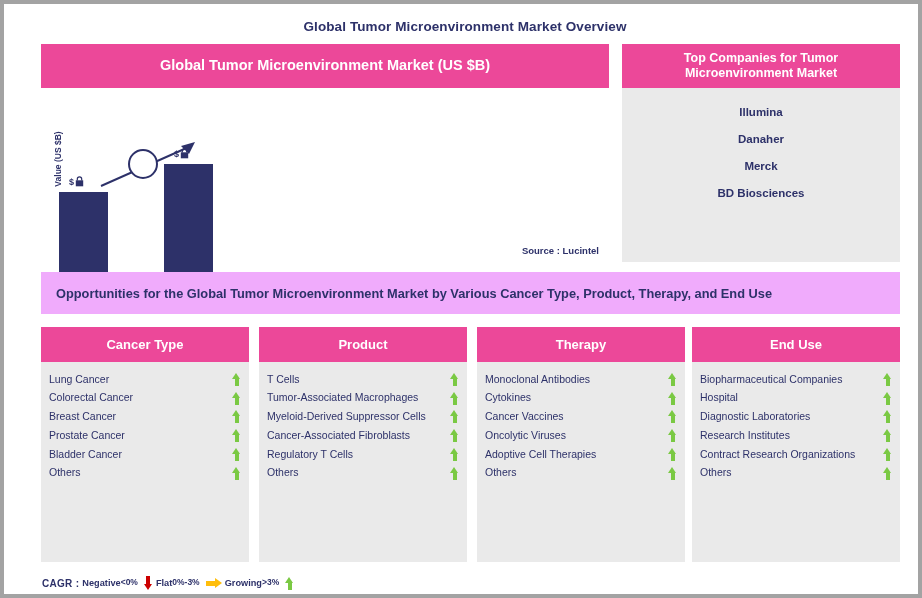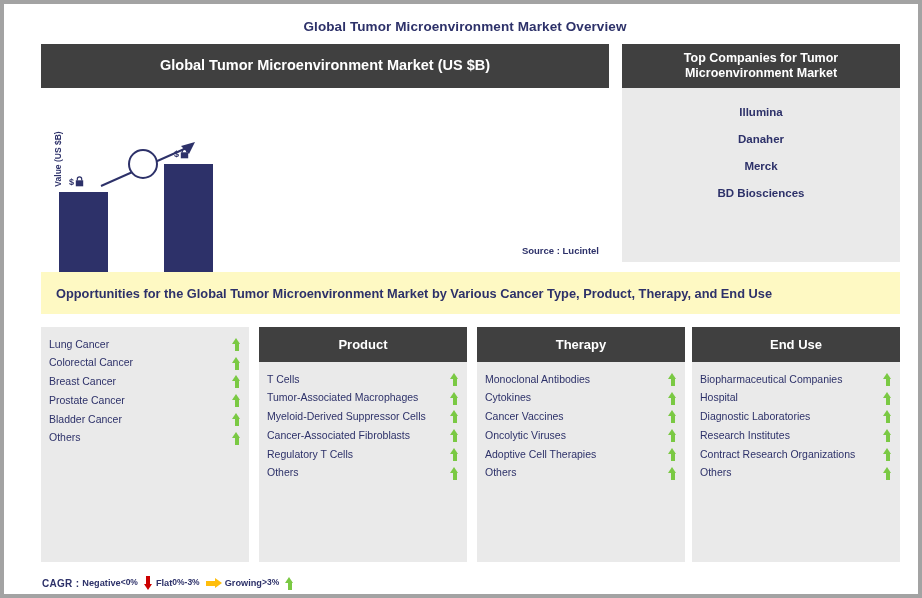--- a/index.html
+++ b/index.html
@@ -22,21 +22,21 @@
     left: 0; top: 15px; width: 922px;
     text-align: center;
     font-size: 13.5px;
     font-weight: bold;
     color: #2d3169;
     letter-spacing: 0.1px;
   }
 
   
   .navy-header {
-    background: #404040;
+    background: #ec4899;
     color: #ffffff;
     font-weight: bold;
     display: flex;
     align-items: center;
     justify-content: center;
     text-align: center;
     line-height: 1.22;
   }
 
   
@@ -138,21 +138,21 @@
     font-weight: bold;
     color: #2d3169;
     padding: 7.5px 0;
   }
 
   
   .opportunities-banner {
     position: absolute;
     left: 37px; top: 268px;
     width: 859px; height: 42px;
-    background: #fef9c3;
+    background: #f0abfc;
     display: flex;
     align-items: center;
     padding-left: 15px;
     font-size: 12.8px;
     font-weight: bold;
     color: #2d3169;
   }
 
   
   .segment-col {
@@ -347,20 +347,21 @@
       <div class="company-item">Illumina</div>
       <div class="company-item">Danaher</div>
       <div class="company-item">Merck</div>
       <div class="company-item">BD Biosciences</div>
     </div>
   </div>
 
   <div class="opportunities-banner">Opportunities for the Global Tumor Microenvironment Market by Various Cancer Type, Product, Therapy, and End Use</div>
 
   <div class="segment-col col-1">
+    <div class="navy-header segment-header">Cancer Type</div>
     <div class="segment-list">
       <div class="segment-row">
         <span class="seg-label">Lung Cancer</span>
         <span class="arrow-up"></span>
       </div>
       <div class="segment-row">
         <span class="seg-label">Colorectal Cancer</span>
         <span class="arrow-up"></span>
       </div>
       <div class="segment-row">

